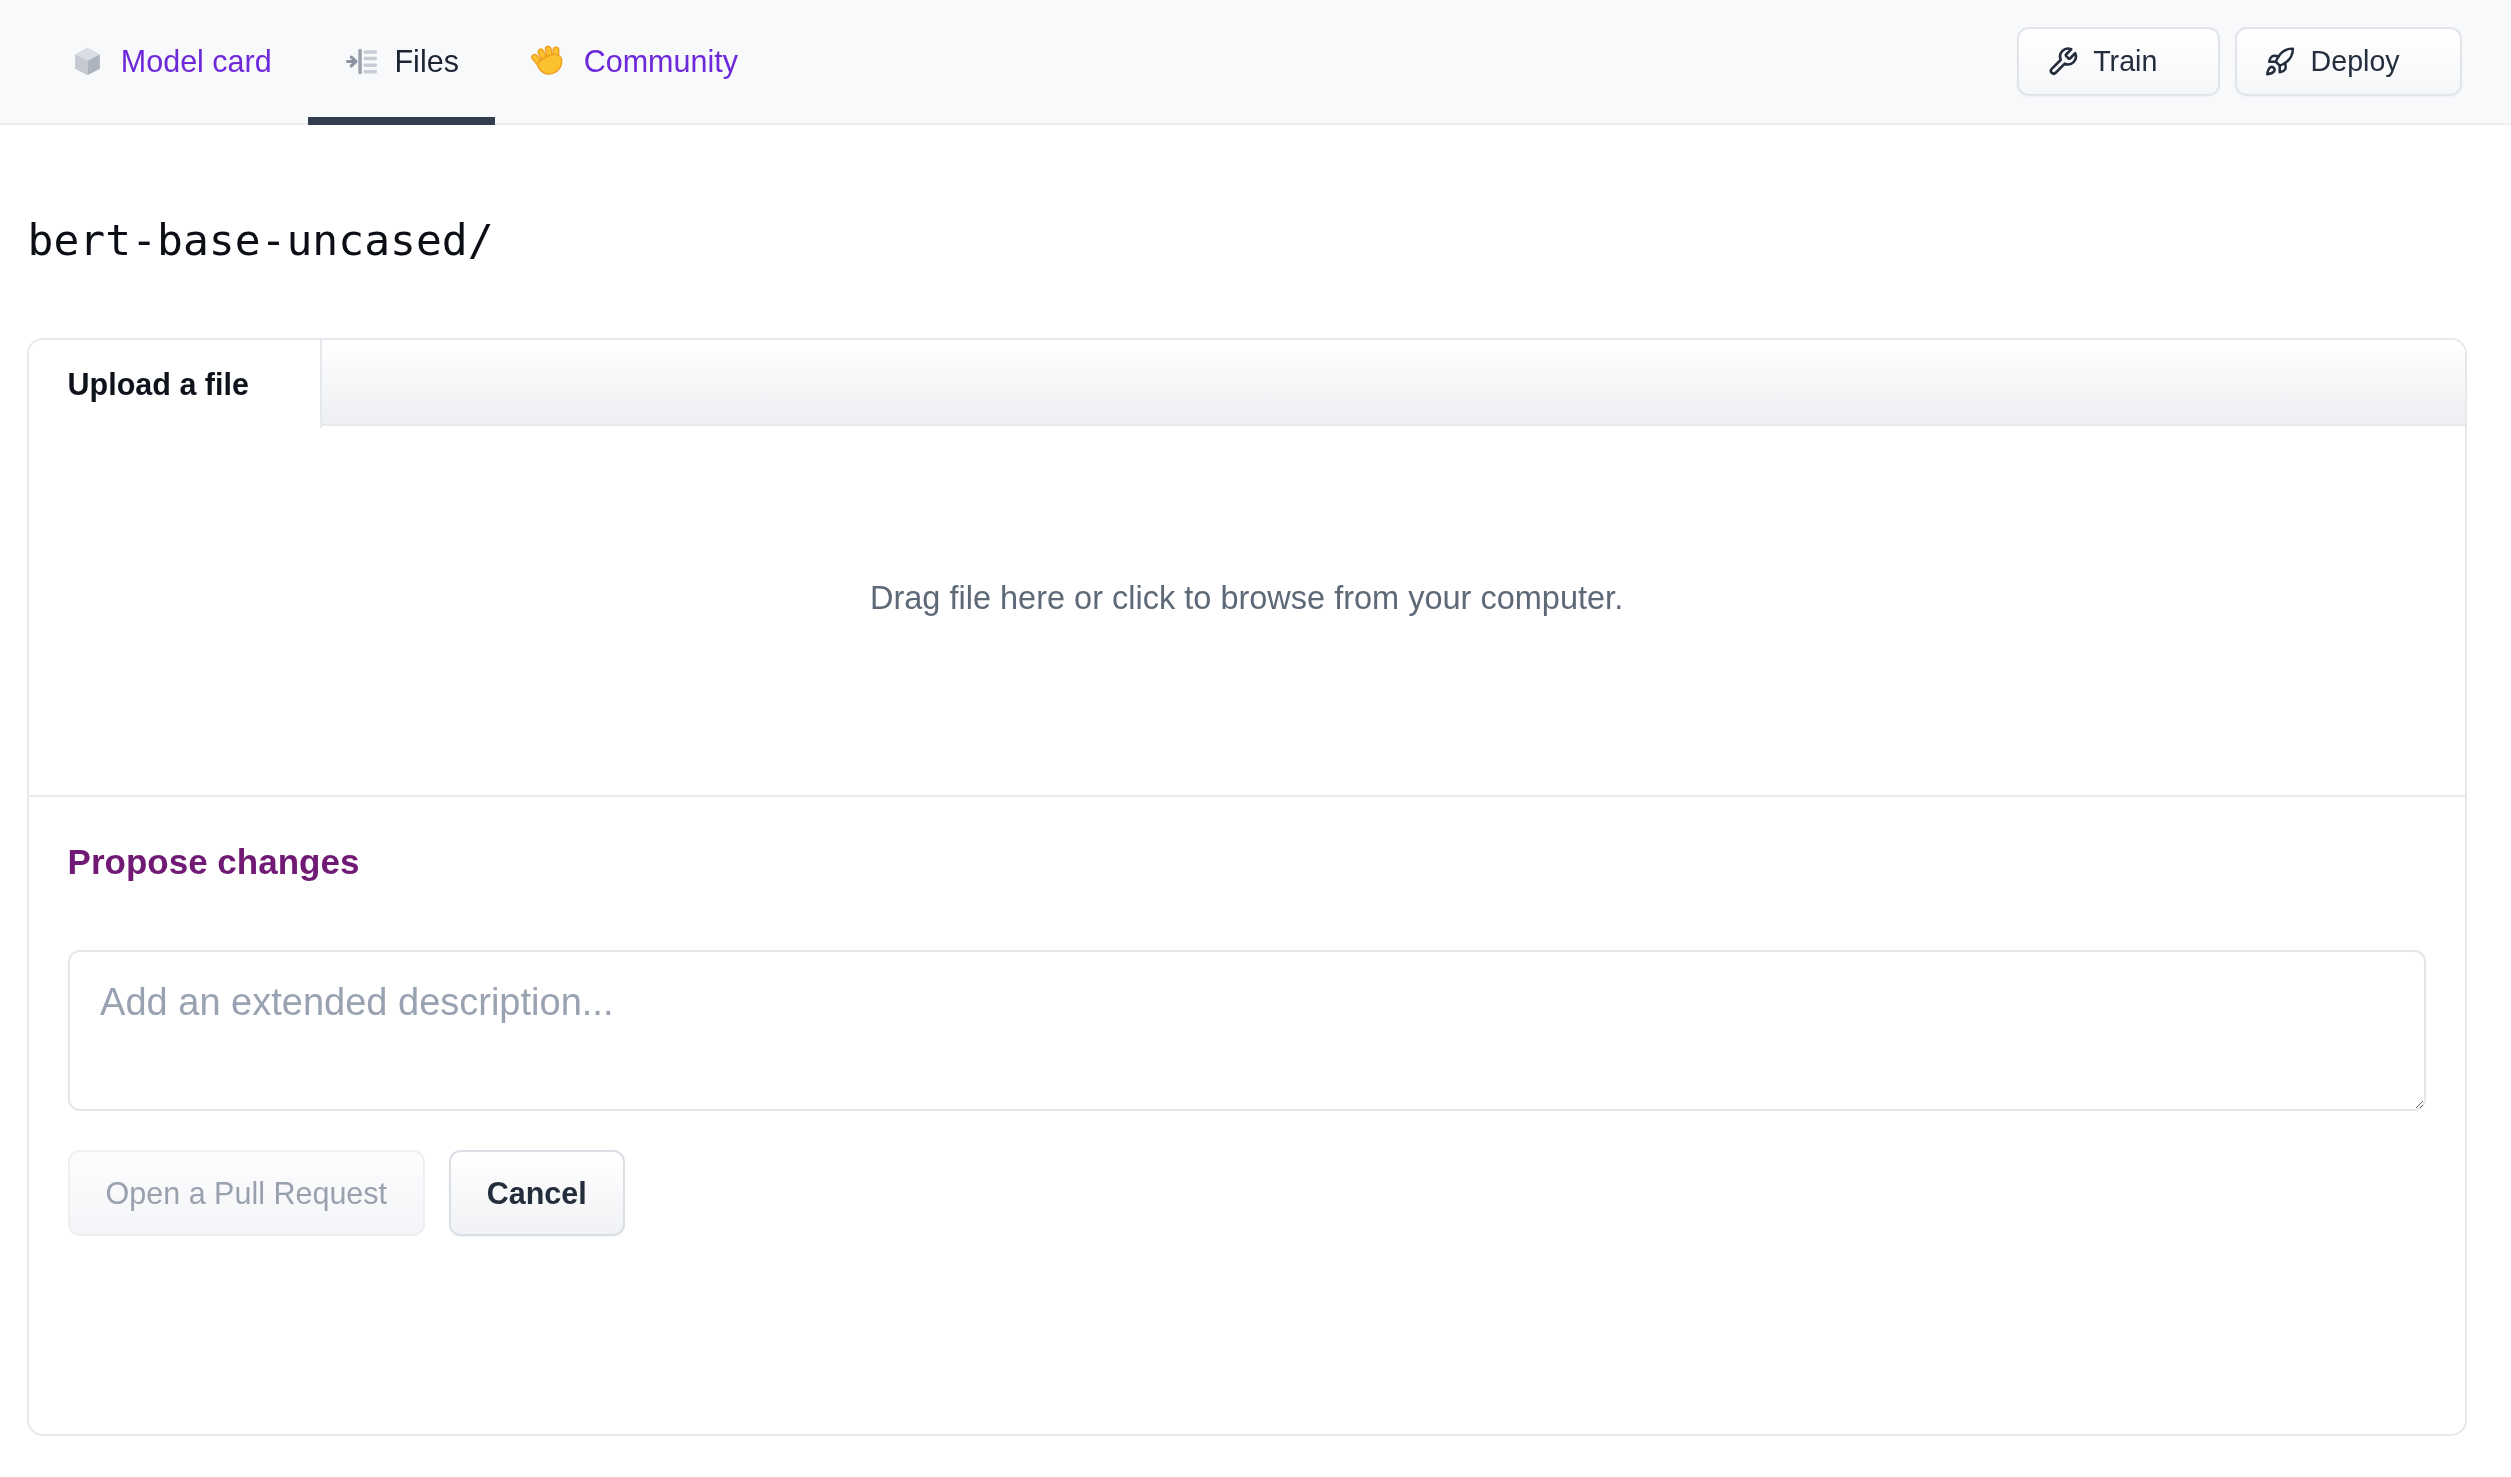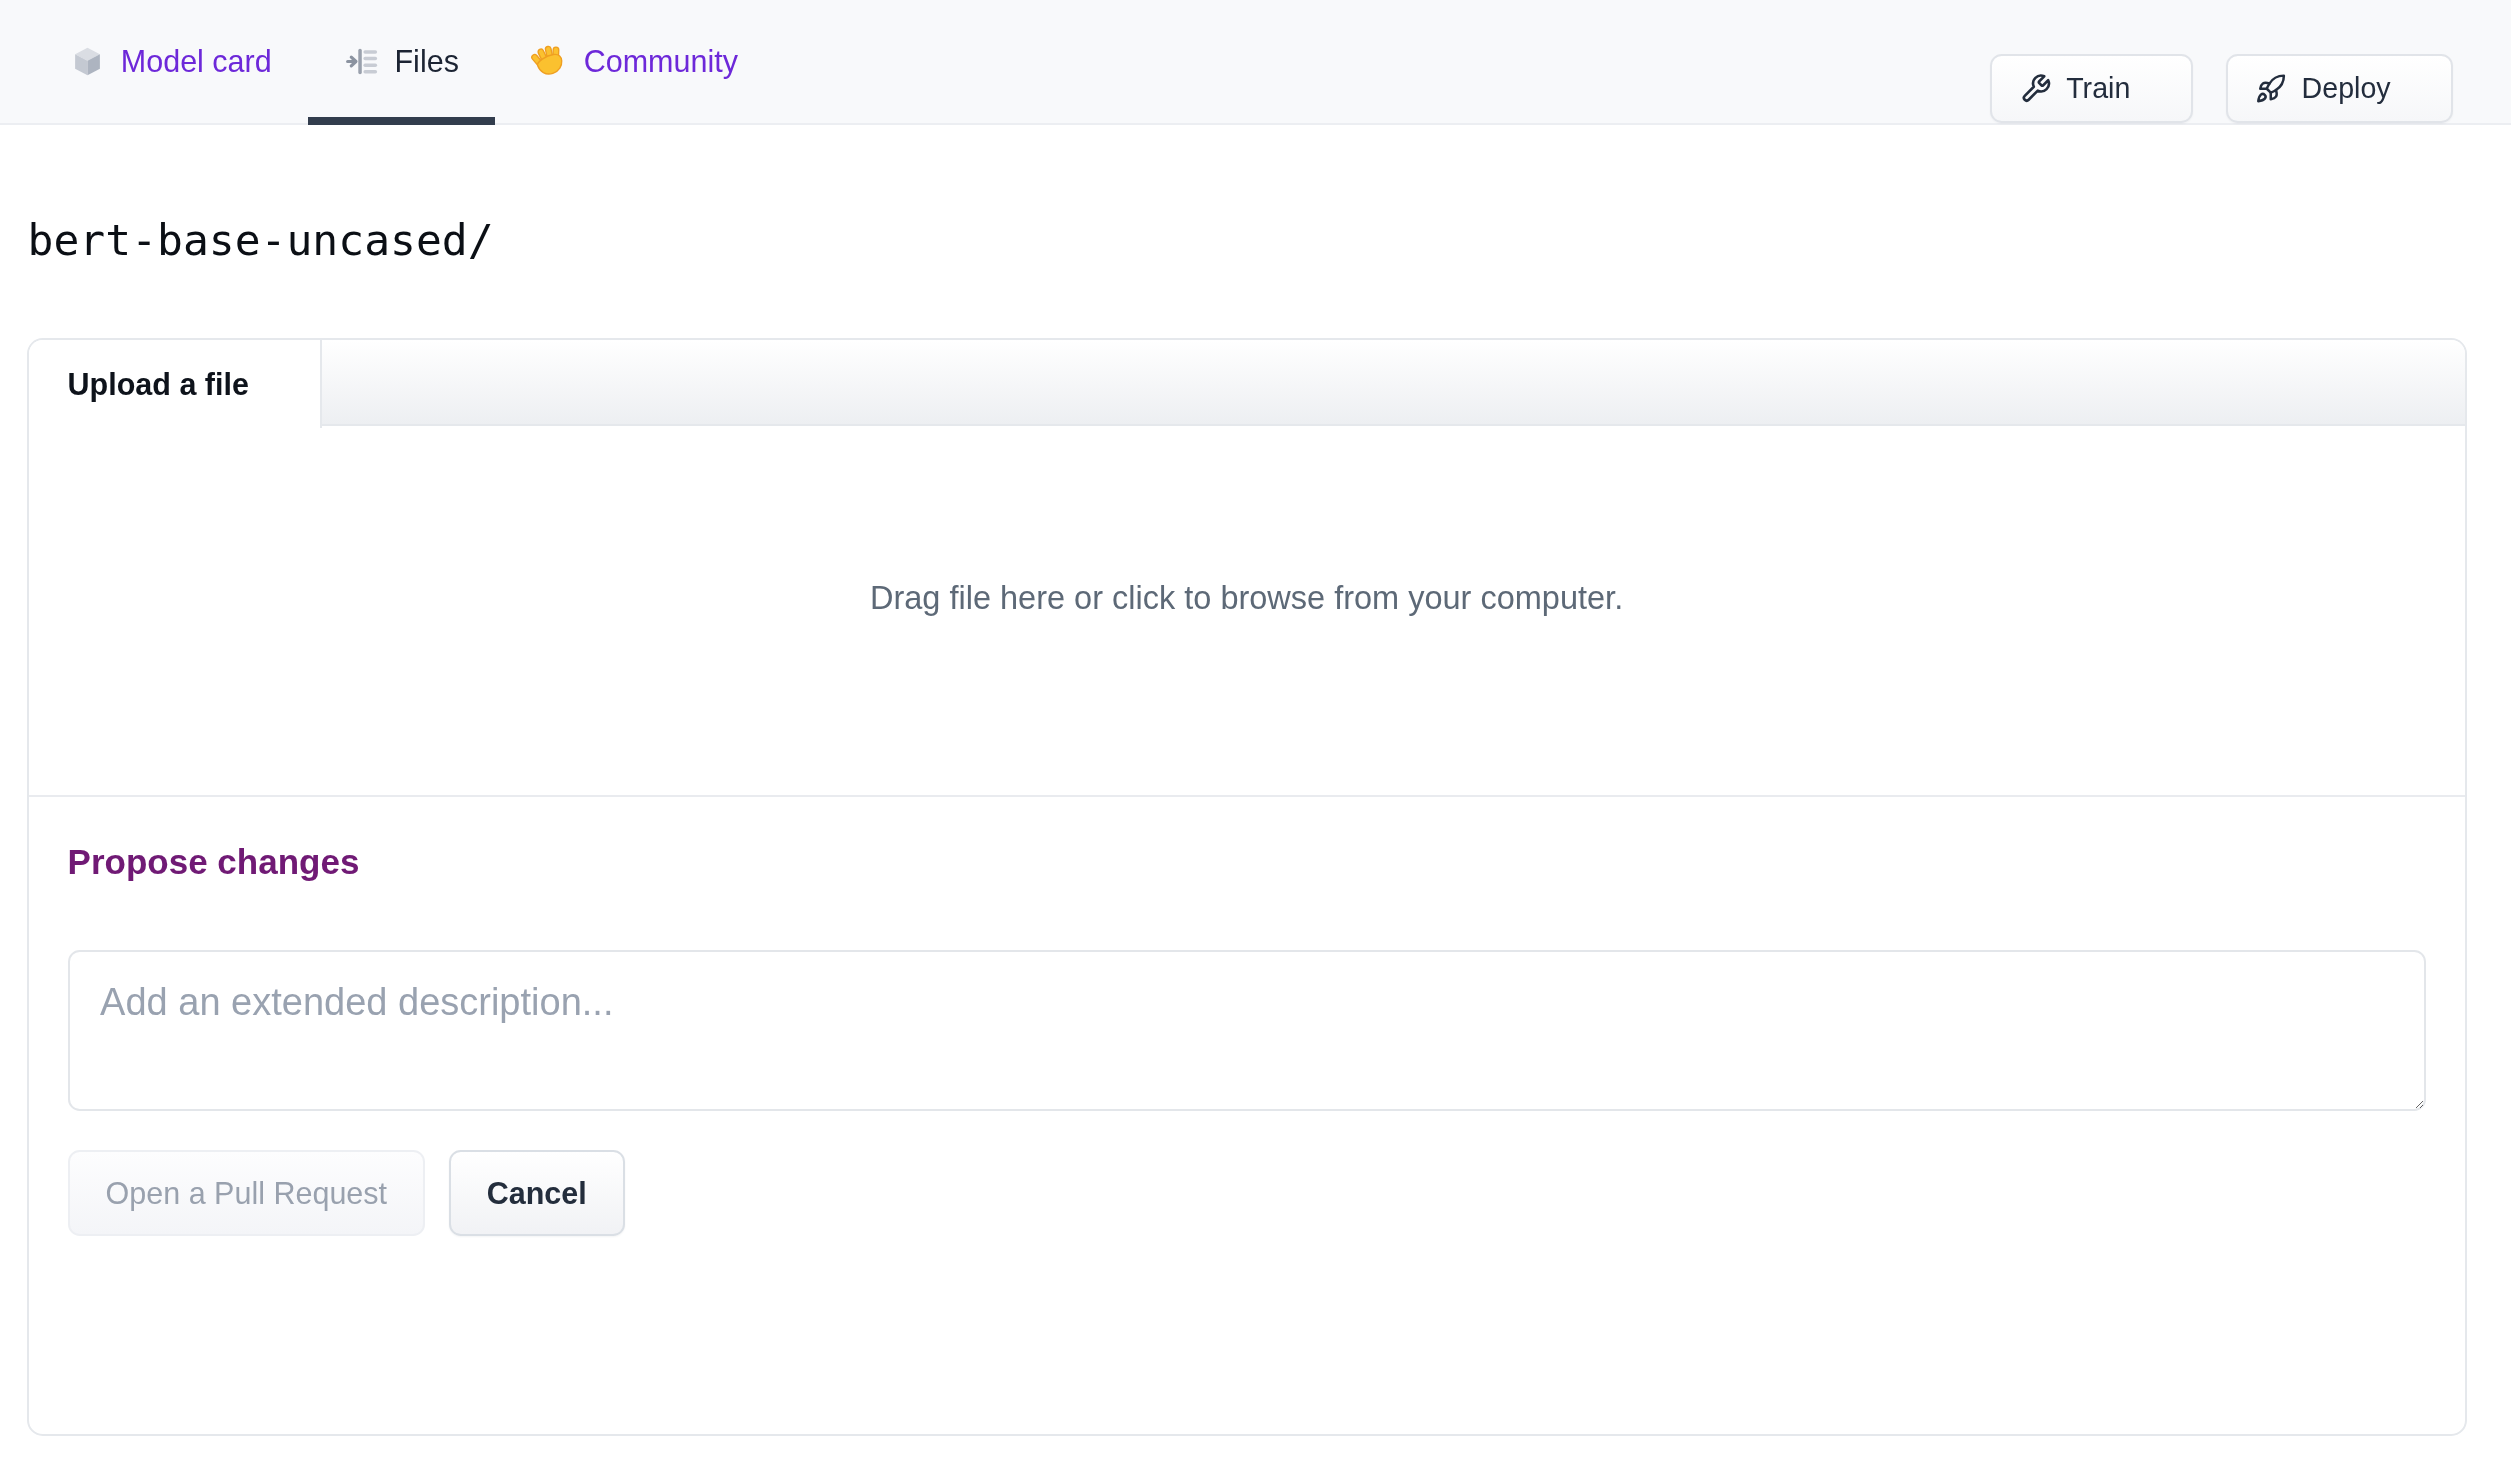--- a/index.html
+++ b/index.html
@@ -19,22 +19,22 @@
     height:100%; display:flex; align-items:center; gap:15.8px;
     padding:0 36px; font-size:30.5px; color:#6d28d9; cursor:pointer; position:relative;
   }
   .nav-tab .tab-label { white-space:nowrap; }
   .nav-tab.active { font-weight:normal; color:#1c2433; }
   .nav-tab.active::after {
     content:""; position:absolute; left:0; right:0; bottom:-2px; height:7.9px;
     background:#323d4d;
   }
   .nav-actions {
-    position:absolute; right:59px; top:0; height:123px;
-    display:flex; align-items:flex-end; gap:33px;
+    position:absolute; right:50px; top:0; height:123px;
+    display:flex; align-items:center; gap:15px;
   }
   .action-btn {
     height:69px; display:flex; align-items:center; gap:14.8px; padding:0 27.6px;
     border:2px solid #e1e4e9; border-radius:11.8px;
     background:linear-gradient(180deg,#ffffff 0%,#f6f7f9 100%);
     font-size:28.6px; color:#232d3d; cursor:pointer; white-space:nowrap;
     box-shadow:0 1px 2px rgba(20,30,50,0.04);
   }
   .caret-down {
     width:0; height:0; margin-left:2px;

